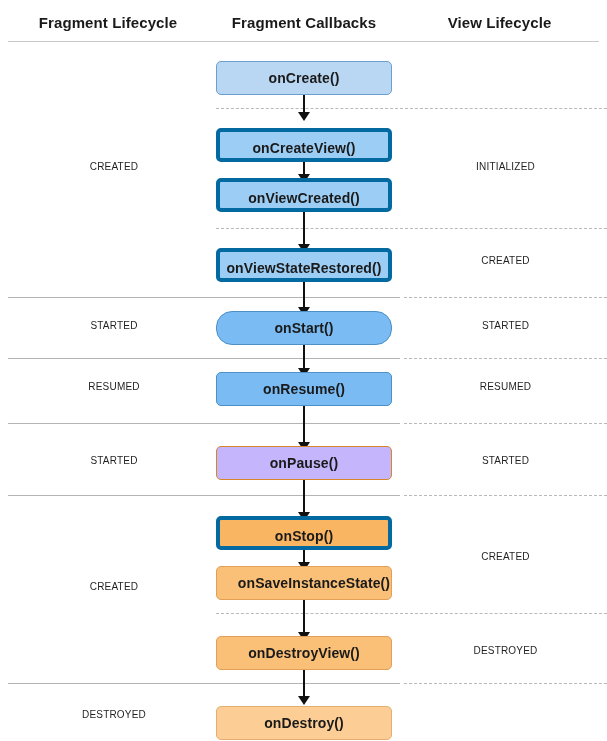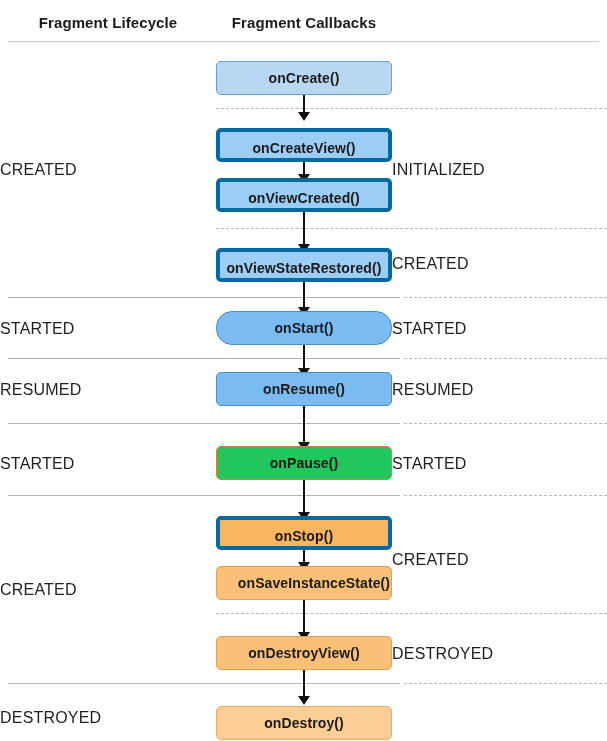--- a/index.html
+++ b/index.html
@@ -60,26 +60,27 @@
   .divider .dashed-part {
     position: absolute;
     top: 0;
     height: 0;
     border-top: 1px dashed #b9b9b9;
   }
 
   
   .state-label {
     position: absolute;
-    font-size: 16px;
+    font-size: 10px;
     font-weight: normal;
     color: #1f1f1f;
-    text-align: left;
+    text-align: center;
     letter-spacing: 0.2px;
     white-space: nowrap;
+    margin-left: 6px;
   }
   .state-label.left  { left: 0;   width: 216px; }
   .state-label.right { left: 392px; width: 215px; }
 
   
   .callback-box {
     position: absolute;
     left: 216px;
     width: 176px;
     box-sizing: border-box;
@@ -90,21 +91,21 @@
     font-size: 14px;
     font-weight: bold;
     color: #1a1a1a;
     letter-spacing: 0.1px;
     white-space: nowrap;
     overflow: hidden;
   }
   .cb-blue-light  { background: #b9d7f3; border: 1px solid #6b9fd0; }
   .cb-blue-mid    { background: #9ccdf4; border: 4px solid #0369a1; }
   .cb-blue-strong { background: #79bbf2; border: 1px solid #4b90c6; }
-  .cb-orange-1 { background: #22c55e; border: 1px solid #d9862b; }
+  .cb-orange-1 { background: #c4b5fd; border: 1px solid #d9862b; }
   .cb-orange-2 { background: #fab563; border: 4px solid #0369a1; }
   .cb-orange-3 { background: #fbc078; border: 1px solid #e0a055; }
   .cb-orange-4 { background: #fcce95; border: 1px solid #e3af6e; }
 
   
   .arrow {
     position: absolute;
     left: 303px;
     width: 2px;
     background: #111111;
@@ -119,20 +120,21 @@
     border-top: 9px solid #111111;
   }
 </style>
 </head>
 <body>
 
 <div id="diagram">
 
   <div class="col-header" id="hdr-fragment-lifecycle">Fragment Lifecycle</div>
   <div class="col-header" id="hdr-fragment-callbacks">Fragment Callbacks</div>
+  <div class="col-header" id="hdr-view-lifecycle">View Lifecycle</div>
 
   <div class="header-rule"></div>
 
   <div id="layer-dividers">
       <div class="divider" style="top: 108px; left: 0px; width: 607px;">
         <div class="dashed-part" style="left: 216px; width: 391px;"></div>
       </div>
       <div class="divider" style="top: 228px; left: 0px; width: 607px;">
         <div class="dashed-part" style="left: 216px; width: 391px;"></div>
       </div>

